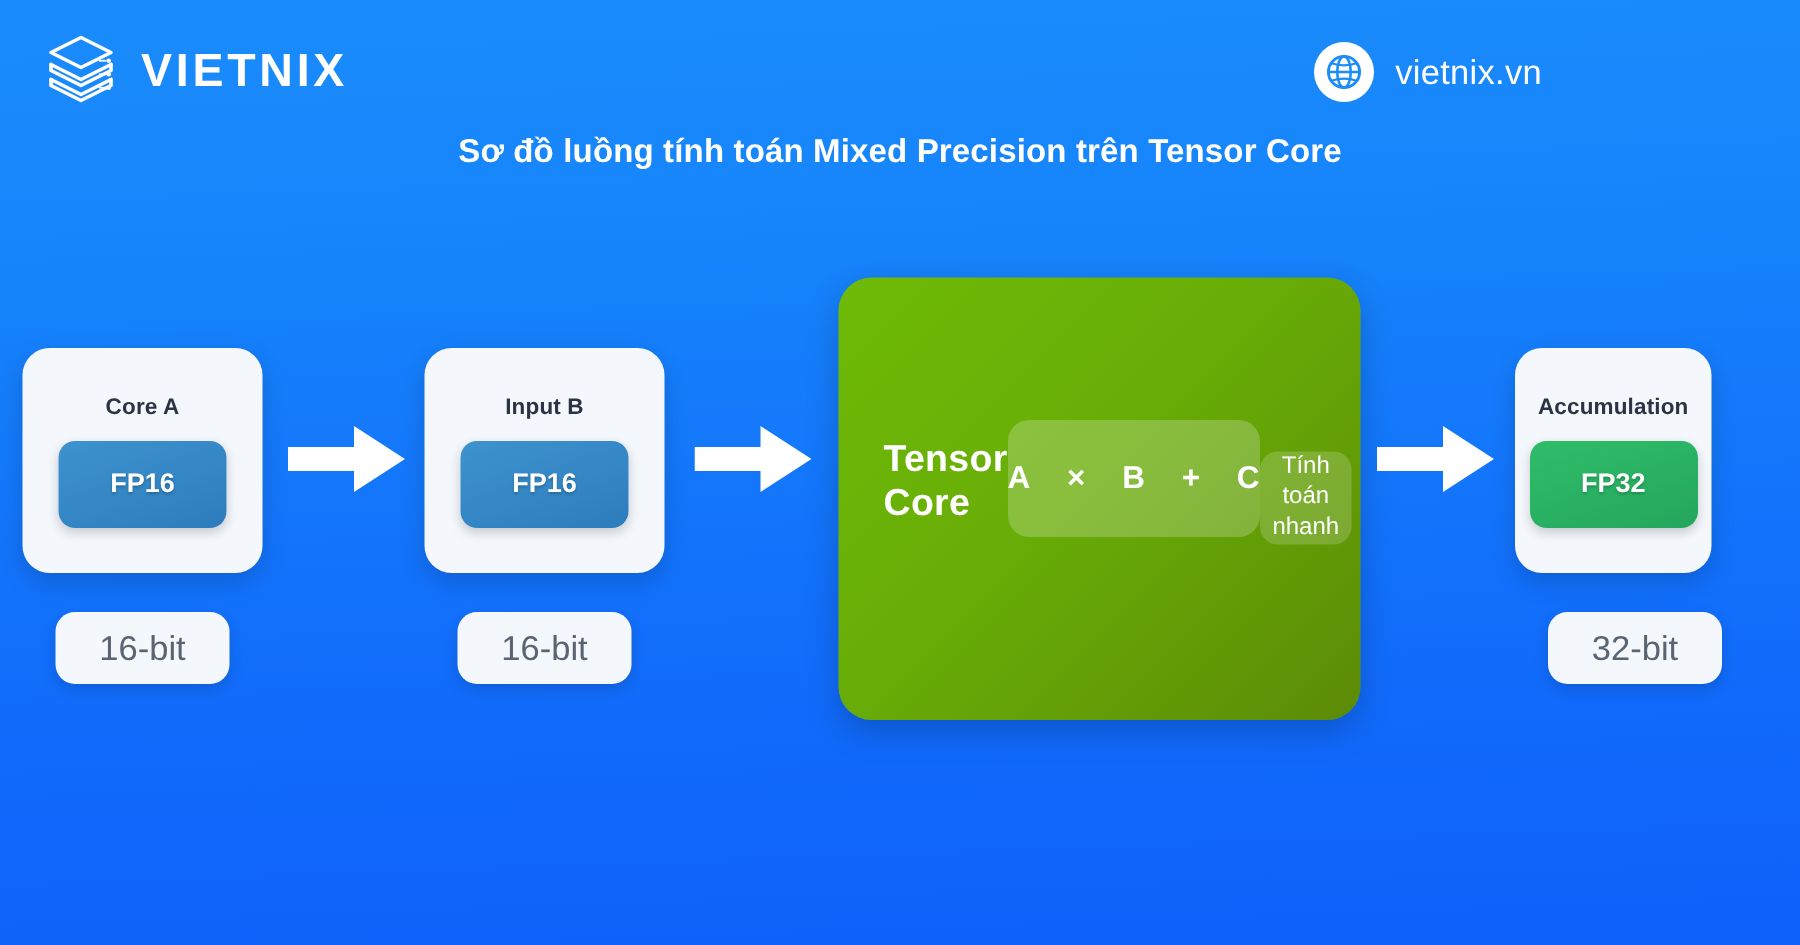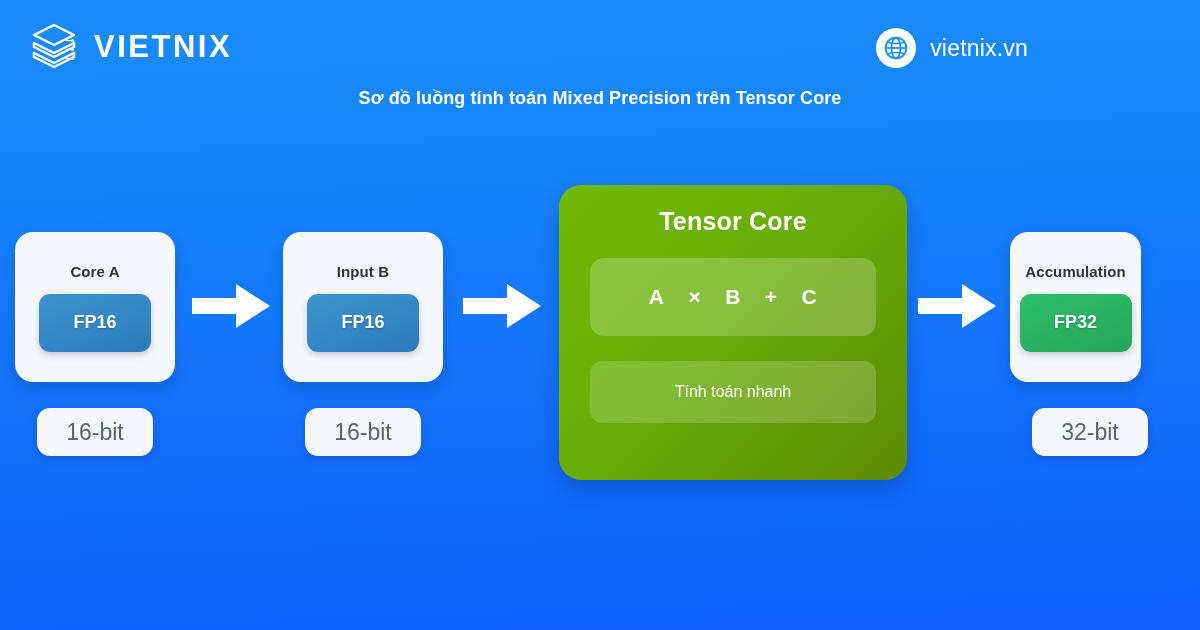--- a/index.html
+++ b/index.html
@@ -33,21 +33,21 @@
     width:40px; height:40px; border-radius:50%;
     background:#ffffff; display:flex; align-items:center; justify-content:center;
   }
   .site-url {
     color:#ffffff; font-size:23px; letter-spacing:0.2px;
   }
 
   .page-title {
     position:absolute; top:88px; left:0; width:1200px;
     text-align:center; color:#ffffff;
-    font-size:18px; font-weight:bold; letter-spacing:0.1px;
+    font-size:22px; font-weight:bold; letter-spacing:0.1px;
   }
 
   
   .flow {
     position:absolute; top:180px; left:0; width:1200px; height:300px;
   }
 
   .node-card {
     position:absolute;
     width:160px; height:150px;
@@ -97,21 +97,21 @@
 
   
   .core {
     position:absolute;
     left:559px; top:5px;
     width:348px; height:295px;
     border-radius:22px;
     background:linear-gradient(135deg,#6fba08 0%,#68ad07 45%,#5c8b06 100%);
     box-shadow:0 8px 22px rgba(0,0,0,0.20);
     padding:22px 30px 24px 30px;
-    display:flex; flex-direction:column; align-items:center;
+    display:flex; flex-direction:row; align-items:center;
   }
   .core-title {
     color:#ffffff; font-size:25px; font-weight:bold;
     letter-spacing:0.2px; margin-bottom:22px;
   }
   .formula-box {
     width:286px; height:78px; border-radius:14px;
     background:rgba(255,255,255,0.22);
     display:flex; align-items:center; justify-content:center;
     margin-bottom:25px;

